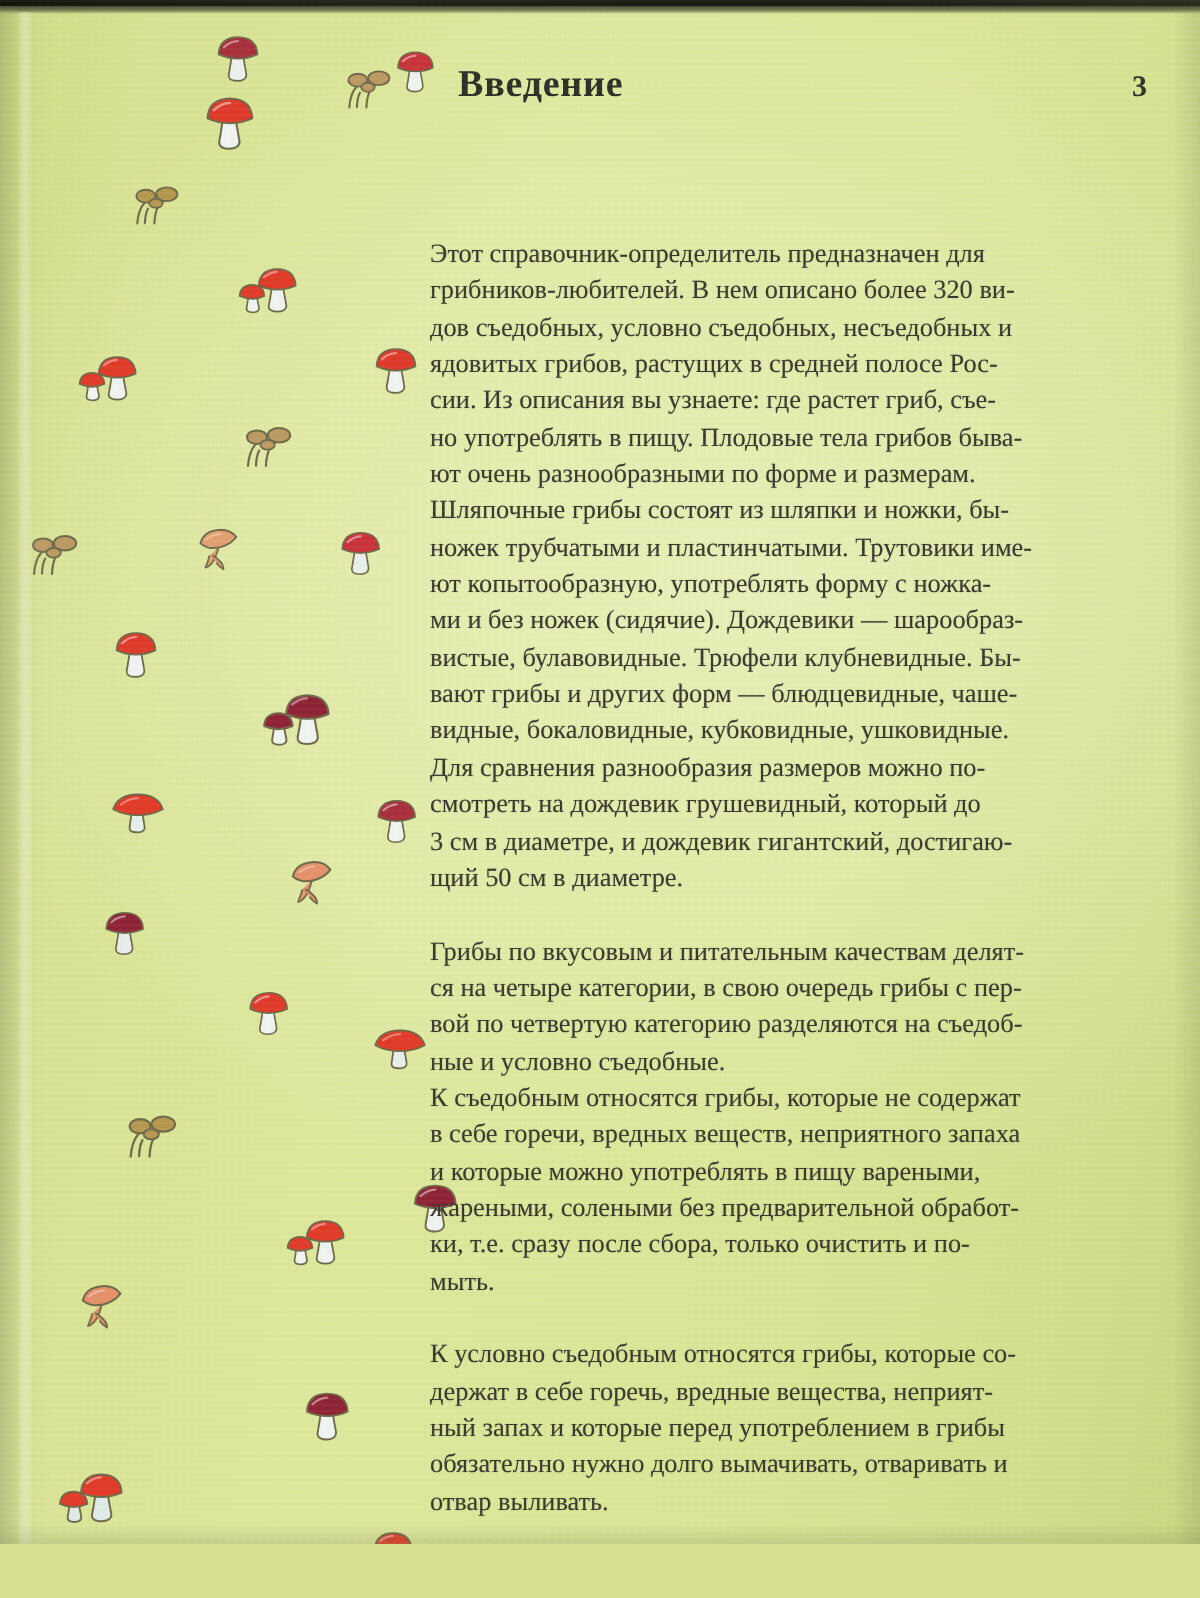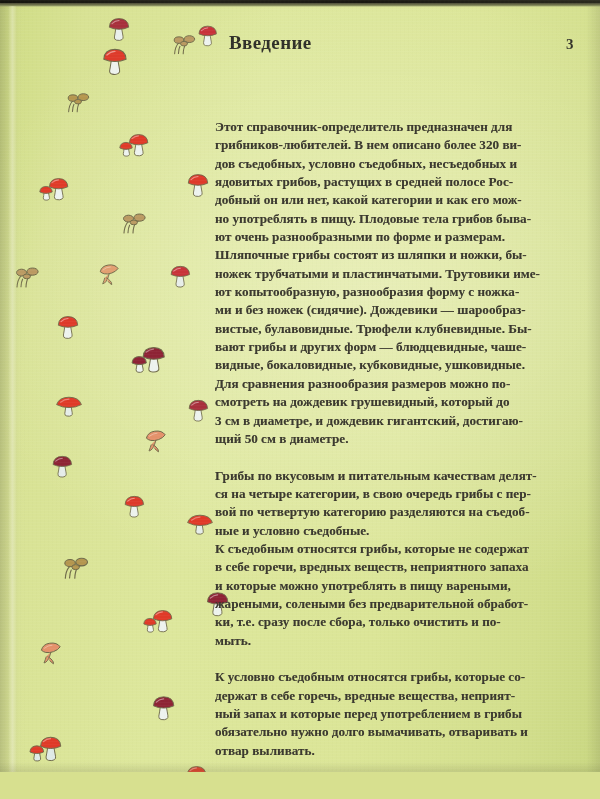--- a/index.html
+++ b/index.html
@@ -59,21 +59,21 @@
     position:absolute;left:566px;top:36px;
     font-size:15px;font-weight:bold;color:#33332a;
   }
   #column{
     position:absolute;left:215px;top:118px;width:364px;
     color:#3a382e;
     font-size:13.2px;line-height:18.35px;
     text-align:left;
     text-shadow:0 0 .6px rgba(60,58,45,.35);
   }
-  .para{margin:0;font-weight:bold;}
+  .para{margin:0;}
   .gap{height:18.35px;}
   .ln{display:block;white-space:pre;}
 
   
   .mush{position:absolute;}
   .mush svg{display:block;overflow:visible;}
 </style>
 </head>
 <body>
 
@@ -320,26 +320,26 @@
 
   <div id="title">Введение</div>
   <div id="folio">3</div>
 
   <div id="column">
       <p class="para">
         <span class="ln">Этот справочник-определитель предназначен для</span>
         <span class="ln">грибников-любителей. В нем описано более 320 ви-</span>
         <span class="ln">дов съедобных, условно съедобных, несъедобных и</span>
         <span class="ln">ядовитых грибов, растущих в средней полосе Рос-</span>
-        <span class="ln">добный он или нет, какой категории и как его мож-</span>
+        <span class="ln">сии. Из описания вы узнаете: где растет гриб, съе-</span>
         <span class="ln">но употреблять в пищу. Плодовые тела грибов быва-</span>
         <span class="ln">ют очень разнообразными по форме и размерам.</span>
         <span class="ln">Шляпочные грибы состоят из шляпки и ножки, бы-</span>
         <span class="ln">ножек трубчатыми и пластинчатыми. Трутовики име-</span>
-        <span class="ln">ют копытообразную, разнообразия форму с ножка-</span>
+        <span class="ln">ют копытообразную, употреблять форму с ножка-</span>
         <span class="ln">ми и без ножек (сидячие). Дождевики — шарообраз-</span>
         <span class="ln">вистые, булавовидные. Трюфели клубневидные. Бы-</span>
         <span class="ln">вают грибы и других форм — блюдцевидные, чаше-</span>
         <span class="ln">видные, бокаловидные, кубковидные, ушковидные.</span>
         <span class="ln">Для сравнения разнообразия размеров можно по-</span>
         <span class="ln">смотреть на дождевик грушевидный, который до</span>
         <span class="ln">3 см в диаметре, и дождевик гигантский, достигаю-</span>
         <span class="ln">щий 50 см в диаметре.</span>
       </p>
       <div class="gap"></div>

